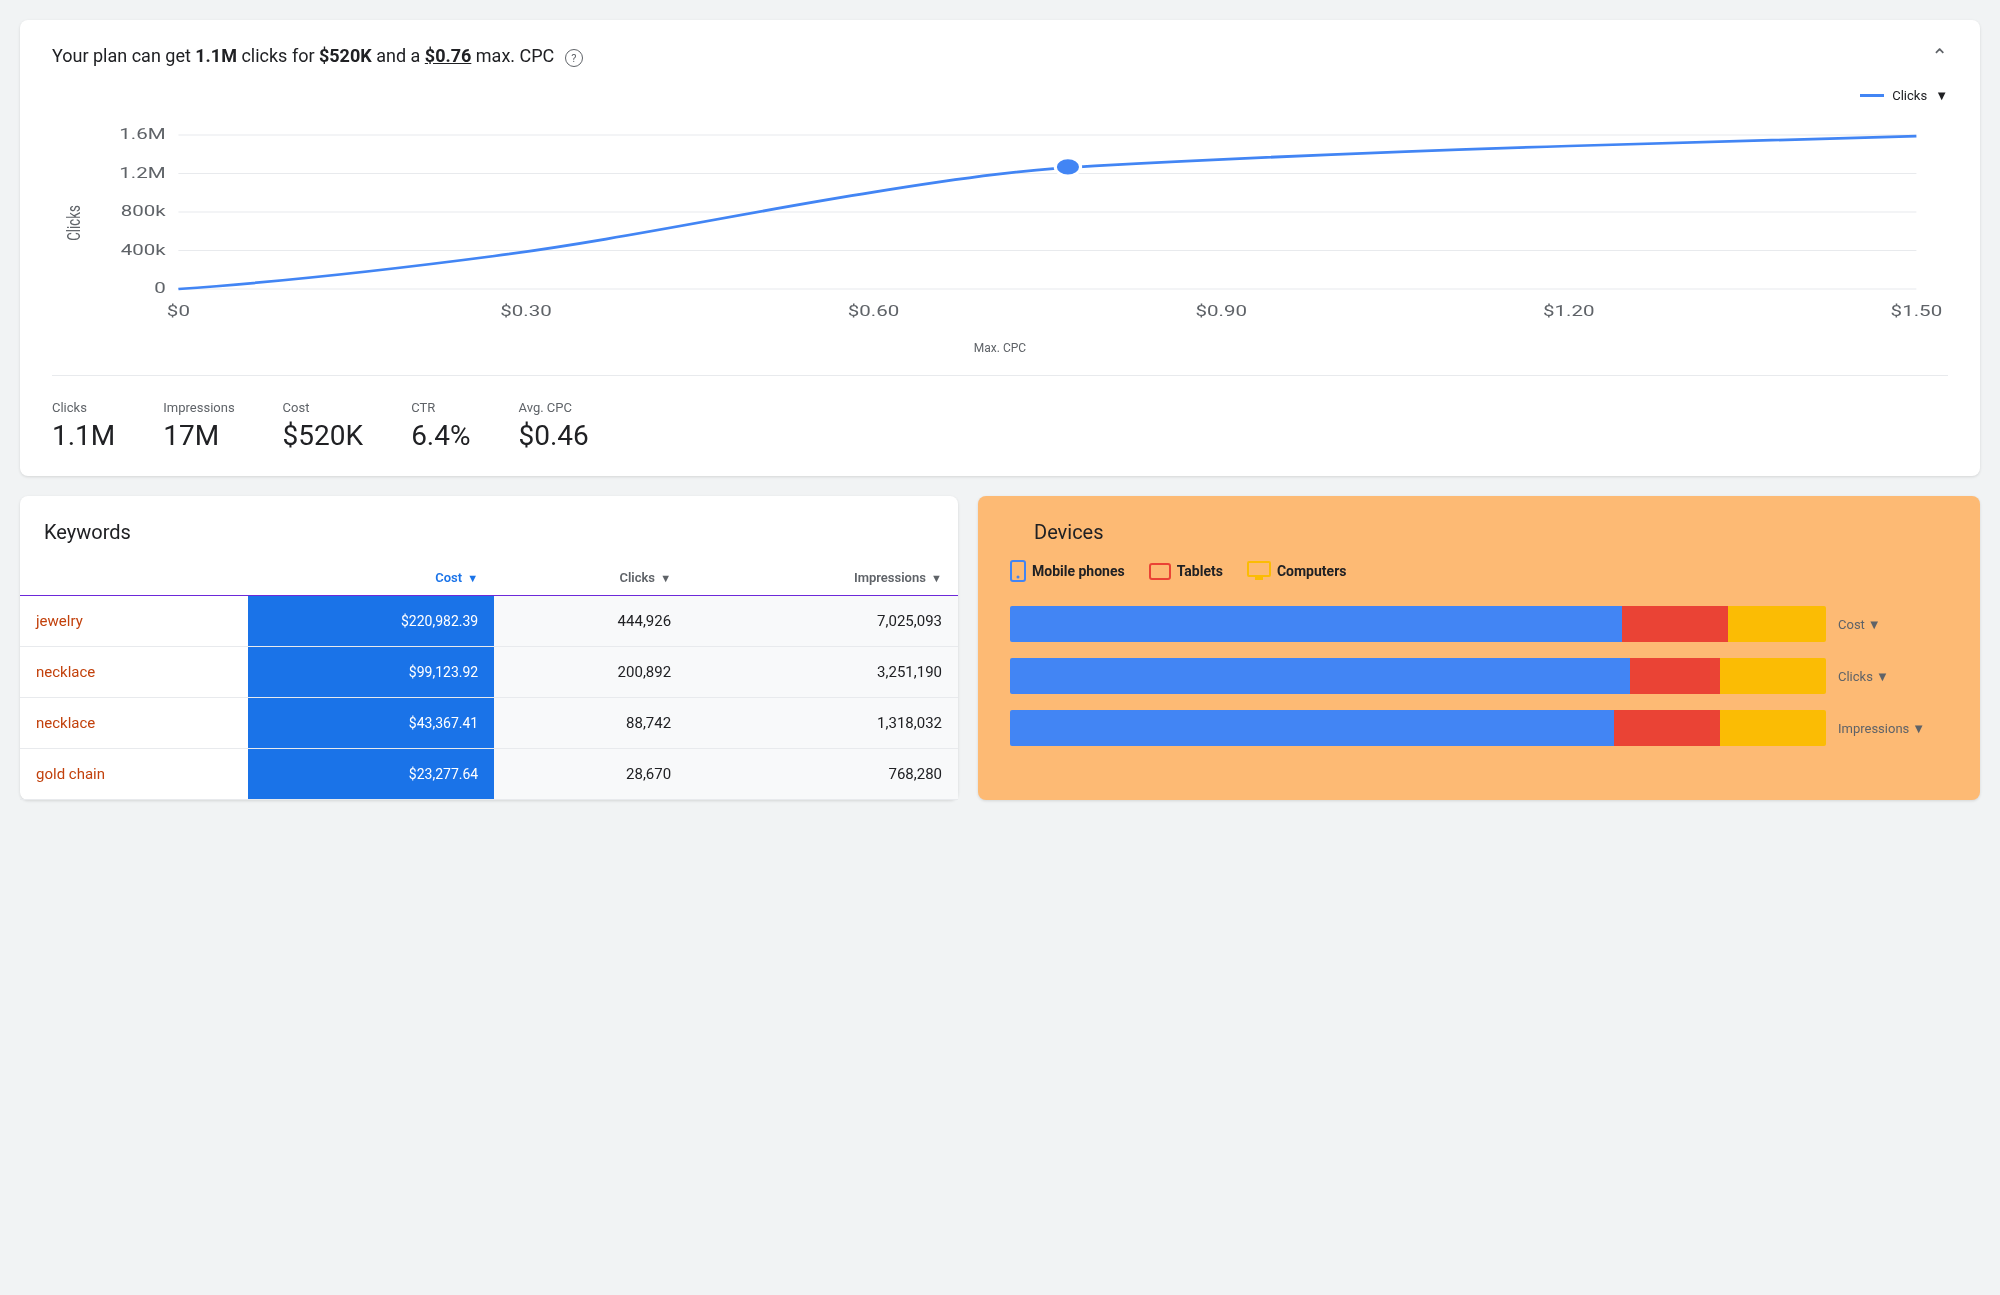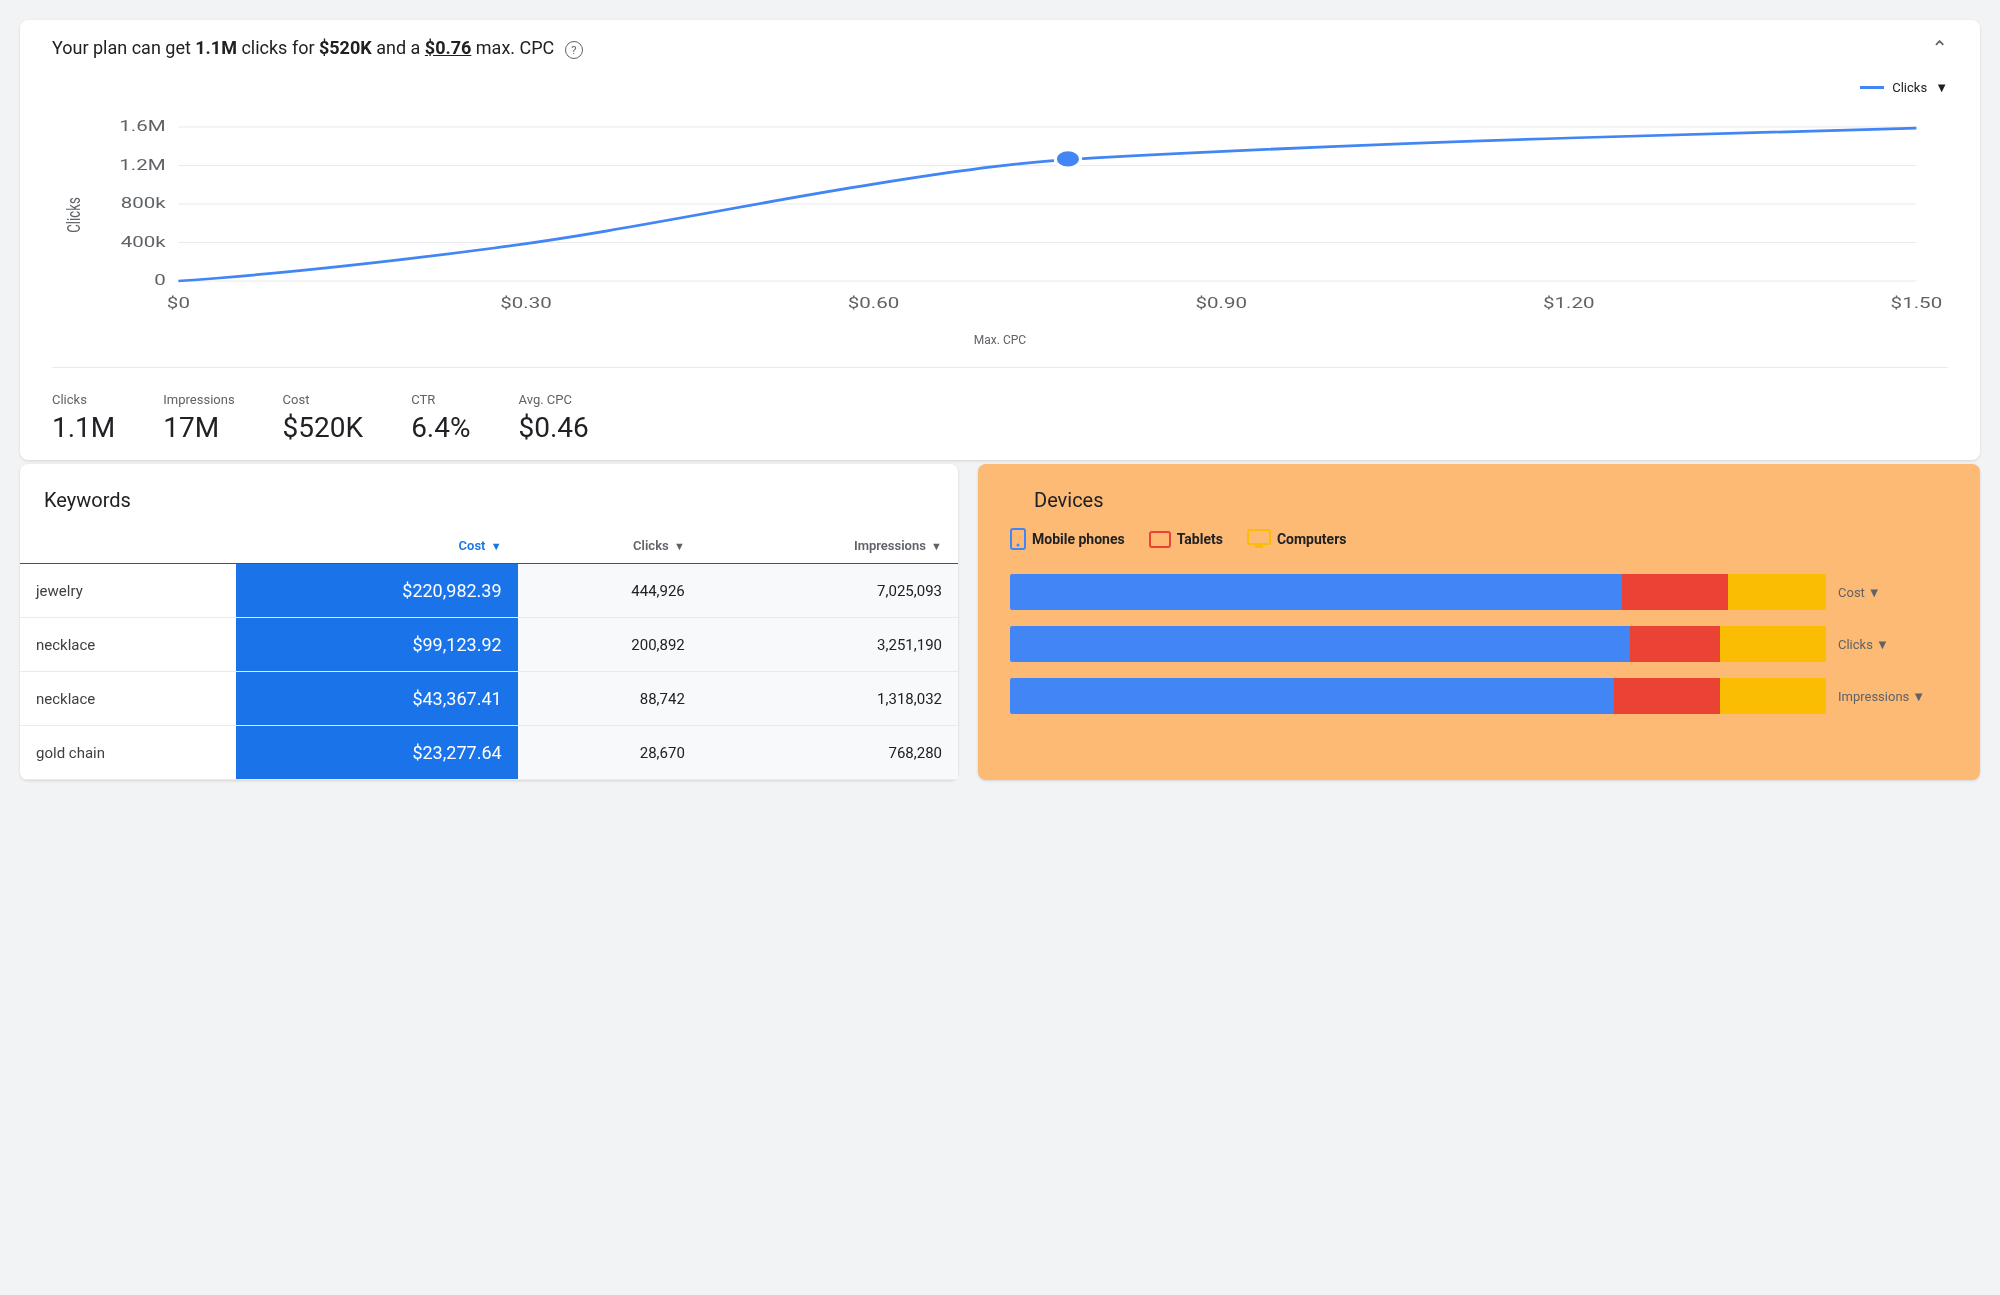--- a/index.html
+++ b/index.html
@@ -12,22 +12,22 @@
     .outer-wrap {
       padding: 20px;
       max-width: 2000px;
     }
 
     
     .card {
       background: #fff;
       border-radius: 8px;
       box-shadow: 0 1px 3px rgba(0,0,0,0.12);
-      padding: 16px 32px;
-      margin-bottom: 4px;
+      padding: 24px 32px;
+      margin-bottom: 20px;
     }
 
     .plan-header {
       font-size: 18px;
       color: #202124;
       margin-bottom: 20px;
       display: flex;
       align-items: center;
       justify-content: space-between;
     }
@@ -159,28 +159,28 @@
       padding: 16px 16px;
       font-size: 15px;
       color: #202124;
       border-bottom: 1px solid #e8eaed;
       text-align: right;
     }
     .kw-table td:first-child {
       text-align: left;
     }
     .kw-table td.kw-link {
-      color: #404040;
+      color: #c2410c;
       cursor: pointer;
       font-size: 15px;
     }
     .kw-table td.cost-cell {
       background: #1a73e8;
       color: #fff;
-      font-size: 18px;
+      font-size: 14px;
     }
     .kw-table td.gray-cell {
       background: #f8f9fa;
       color: #202124;
     }
     .sort-arrow {
       font-size: 11px;
       margin-left: 2px;
     }
 

